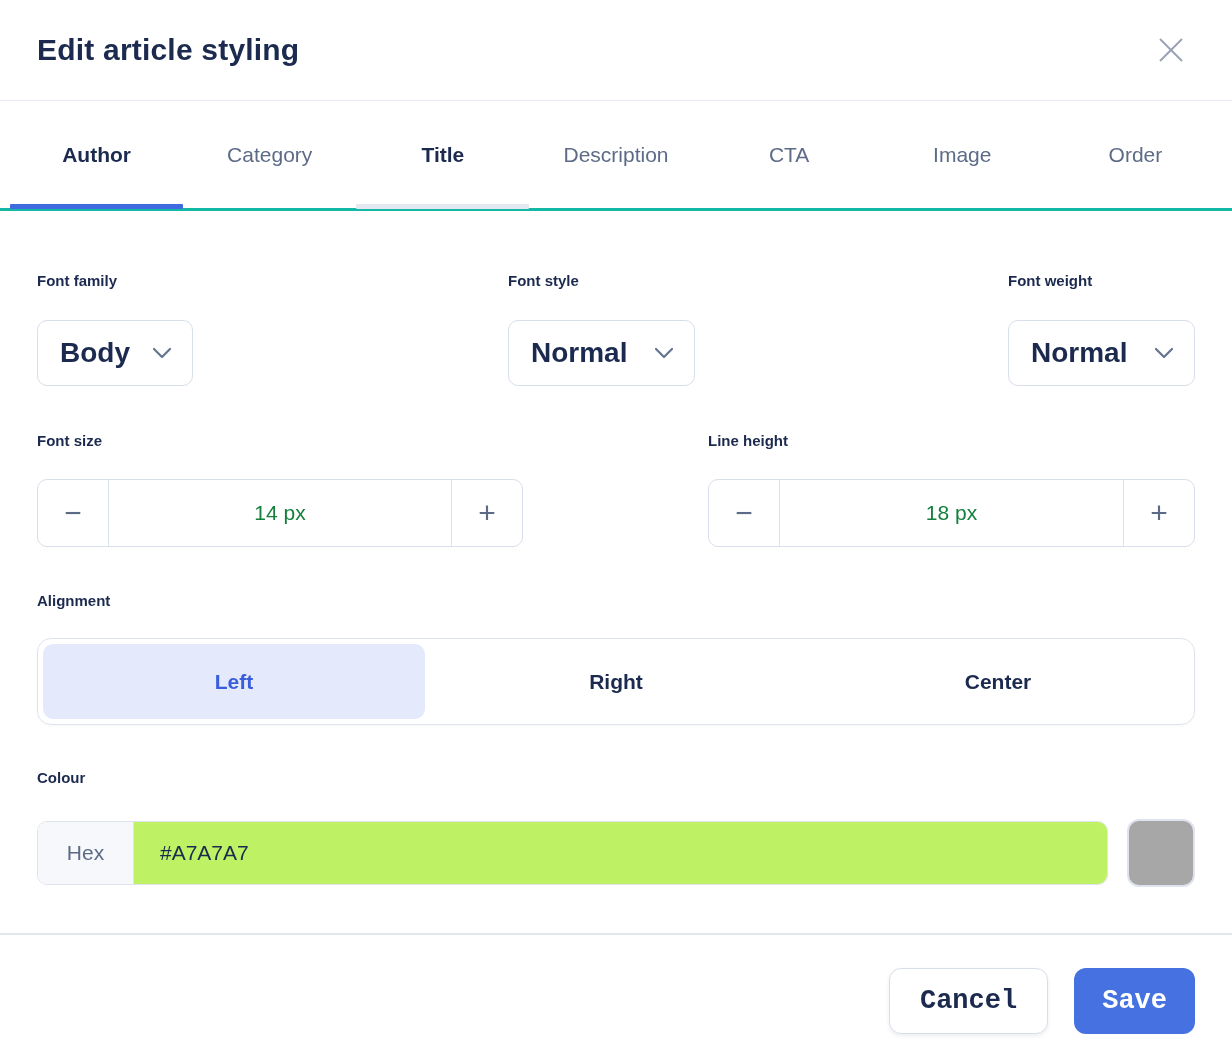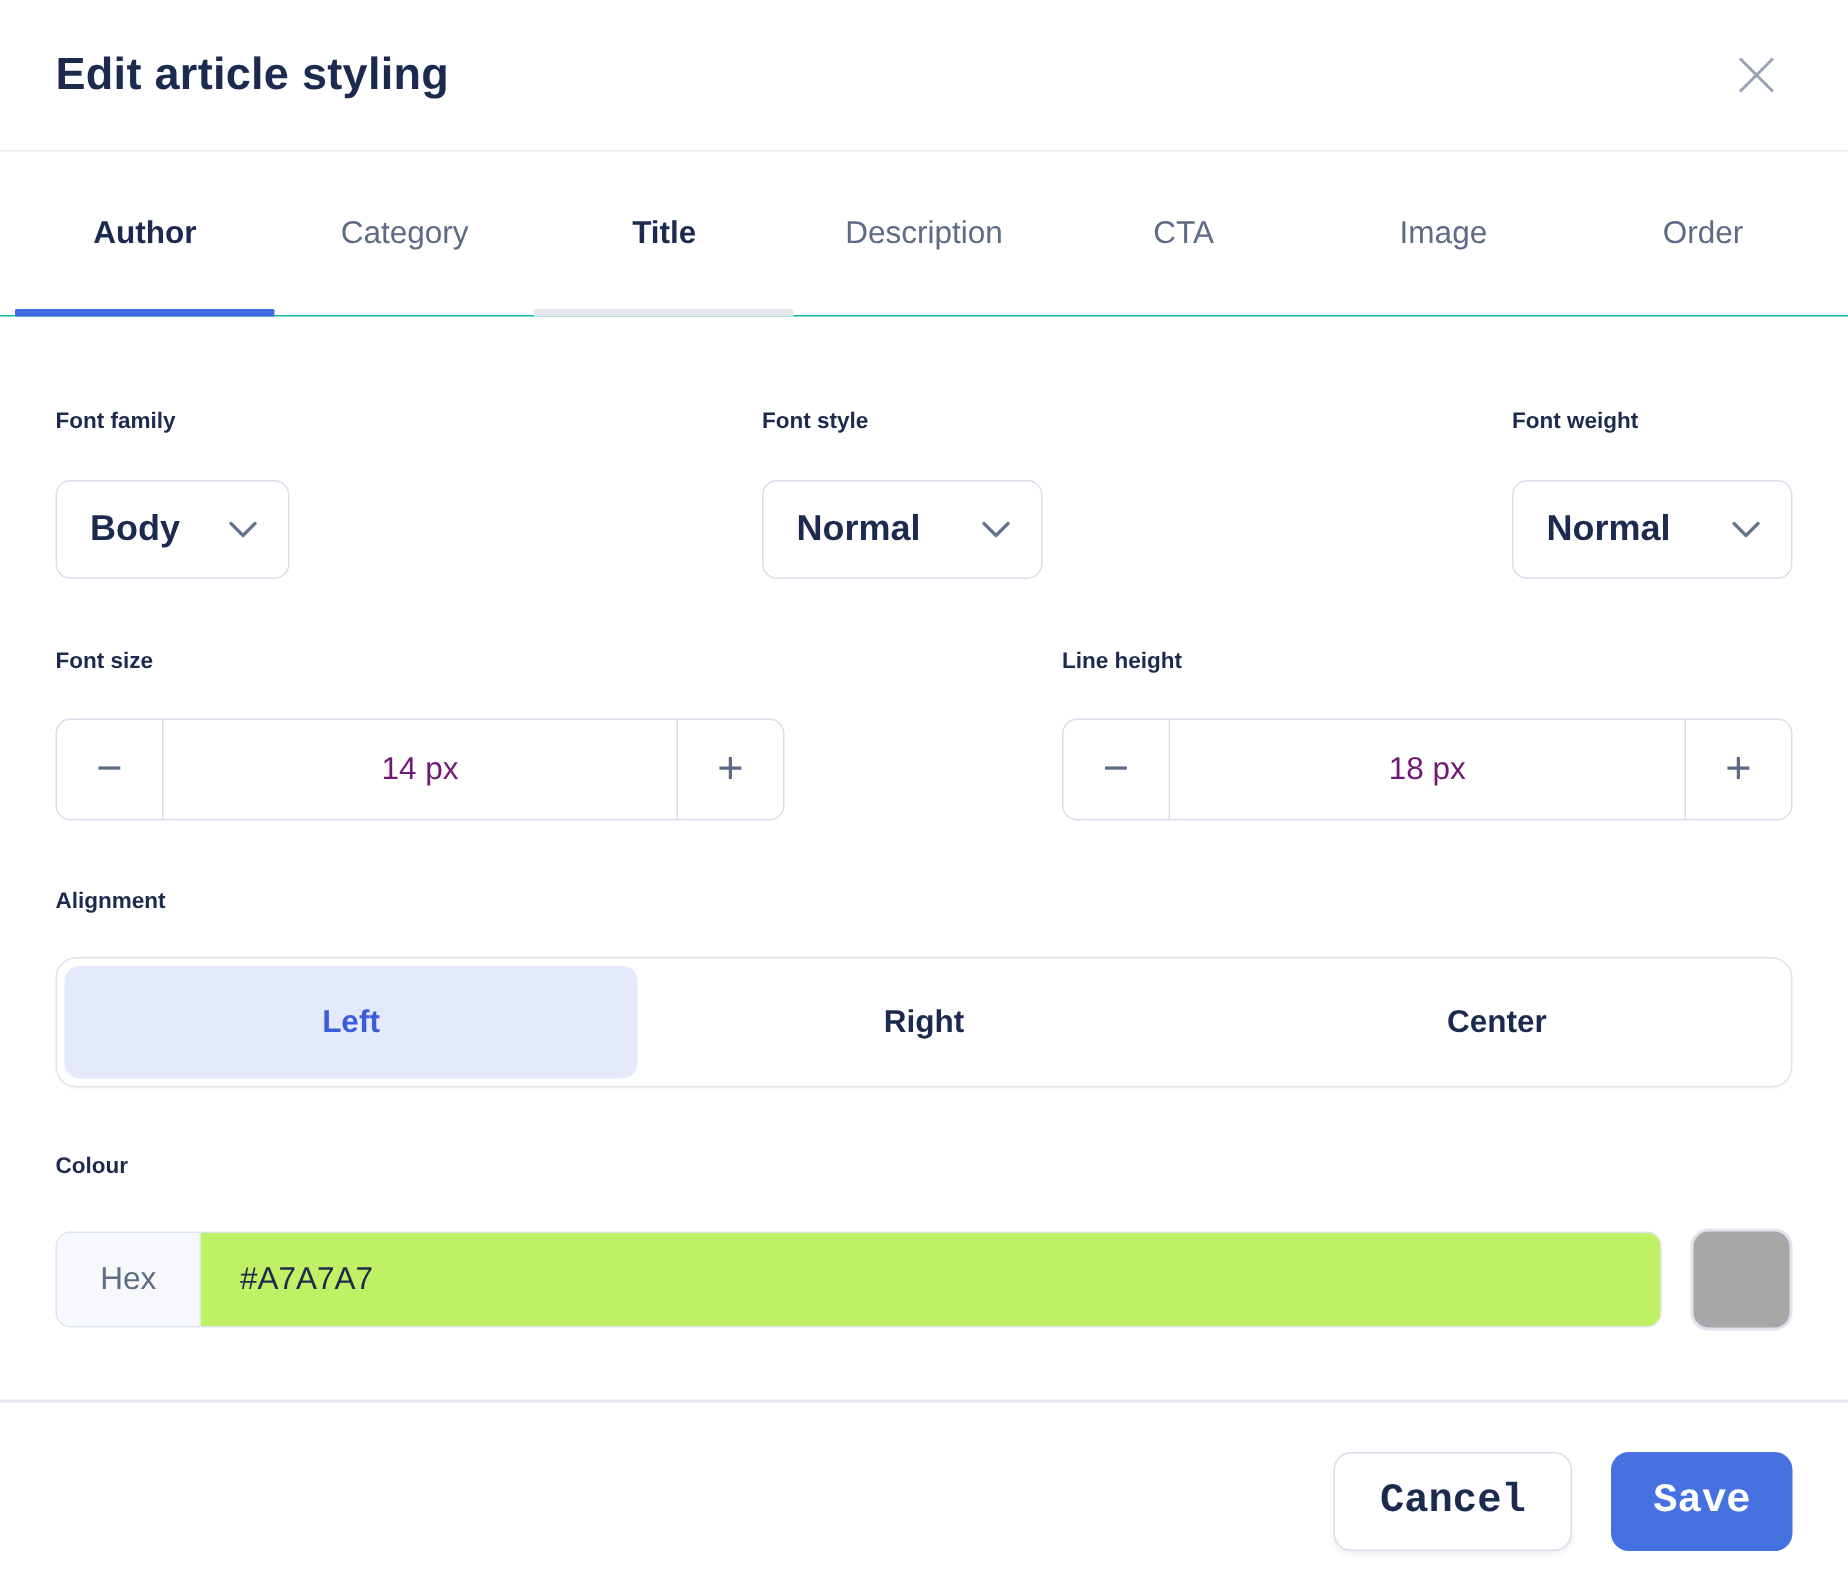--- a/index.html
+++ b/index.html
@@ -16,21 +16,21 @@
     border-bottom: 1px solid #e7eaf0;
     display: flex; align-items: center; justify-content: space-between;
     padding: 0 42px 0 37px;
   }
   .dlg-title { font-size: 30px; font-weight: 700; color: #1b2a4e; letter-spacing: 0.2px; }
   .close-btn { background: none; border: none; cursor: pointer; padding: 4px; display: flex; }
 
   
   .tabs {
     display: flex; height: 110px; padding: 0 10px;
-    border-bottom: 1px solid #14b8a6;
+    border-bottom: 3px solid #14b8a6;
   }
   .tab {
     flex: 1; position: relative;
     display: flex; align-items: center; justify-content: center;
     background: none; border: none; cursor: pointer;
     font-family: inherit; font-size: 21px; font-weight: 500; color: #5d6b87;
   }
   .tab.is-active, .tab.is-highlighted { color: #1b2a4e; font-weight: 700; }
   .tab .indicator { display: none; position: absolute; left: 0; right: 0; bottom: -1px; height: 5px; border-radius: 1px; }
   .tab.is-active .indicator { display: block; background: #3f6ae0; }
@@ -41,40 +41,40 @@
   .field-label { font-size: 15px; font-weight: 700; color: #1b2a4e; line-height: 26px; display: block; }
 
   .grid3 { margin-top: 57px; display: grid; grid-template-columns: 471px 500px 187px; }
   .grid2 { margin-top: 42px; display: grid; grid-template-columns: 671px 487px; }
 
   .select {
     margin-top: 26px;
     height: 66px; border: 1px solid #d8deea; border-radius: 10px; background: #fff;
     display: inline-flex; align-items: center; justify-content: space-between;
     padding: 0 20px 0 22px; gap: 18px; cursor: pointer;
-    font-family: inherit; font-size: 24px; font-weight: 600; color: #1b2a4e;
+    font-family: inherit; font-size: 28px; font-weight: 600; color: #1b2a4e;
   }
   .select.w-body { width: 156px; }
   .select.w-normal { width: 187px; }
 
   .stepper {
     margin-top: 25px; height: 68px;
     border: 1px solid #d8deea; border-radius: 10px;
     display: flex; align-items: stretch; background: #fff; overflow: hidden;
   }
   .stepper-btn {
     width: 71px; flex: none; background: none; border: none; cursor: pointer;
     font-family: inherit; font-size: 30px; font-weight: 400; color: #5b6b85;
     display: flex; align-items: center; justify-content: center; line-height: 1;
   }
   .stepper-btn.minus { border-right: 1px solid #dde3ee; }
   .stepper-btn.plus  { border-left: 1px solid #dde3ee; }
   .stepper-value {
     flex: 1; display: flex; align-items: center; justify-content: center;
-    font-size: 21px; font-weight: 500; color: #701a75;
+    font-size: 21px; font-weight: 500; color: #15803d;
   }
 
   .section { margin-top: 41px; }
   .segmented {
     margin-top: 24px; height: 87px;
     border: 1px solid #dfe4ec; border-radius: 14px;
     display: flex; align-items: stretch; padding: 5px; gap: 0;
     box-shadow: 0 1px 2px rgba(27,42,78,0.04);
   }
   .segment {

